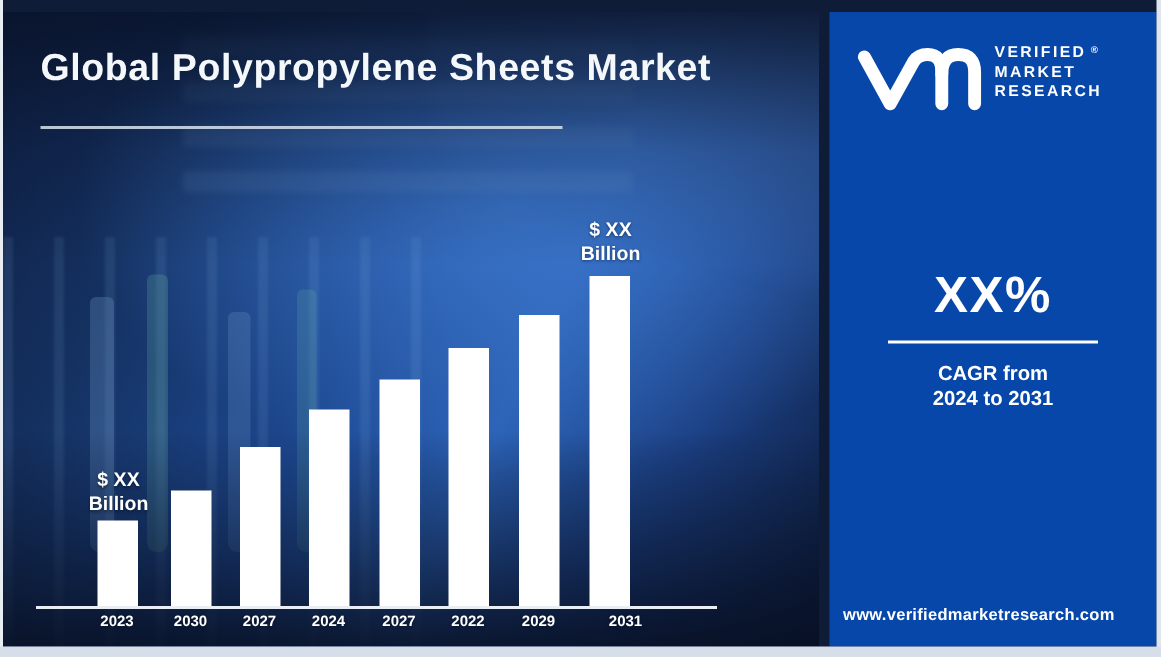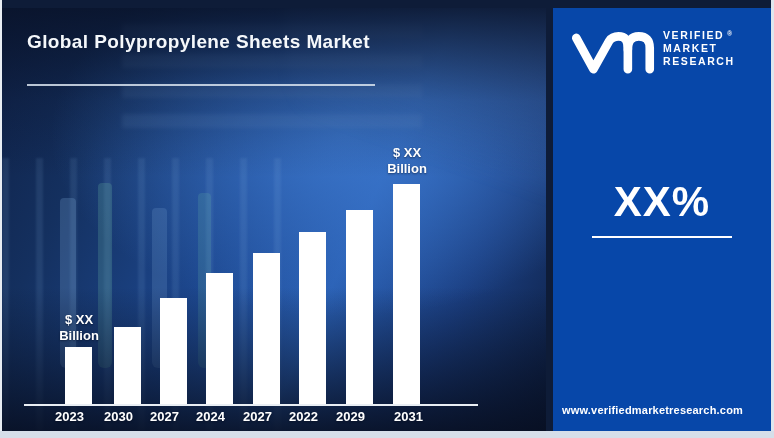--- a/index.html
+++ b/index.html
@@ -48,21 +48,21 @@
     border-radius:0 0 0 160px; filter:blur(6px);
   }
   .photo-shelf {
     position:absolute; left:120px; top:0; width:300px; height:120px;
     background:repeating-linear-gradient(0deg, rgba(130,170,225,.14) 0 14px, rgba(130,170,225,0) 14px 30px);
     filter:blur(2px);
   }
 
   .page-title {
     position:absolute; left:25px; top:23px;
-    font-size:19px; font-weight:700; letter-spacing:.4px;
+    font-size:25px; font-weight:700; letter-spacing:.4px;
     color:#f5f8fb; z-index:5;
   }
   .title-rule {
     position:absolute; left:25px; top:76px; width:348px; height:2px;
     background:rgba(216,227,239,.85); z-index:5;
   }
 
   
   .axis-line {
     position:absolute; left:22px; top:396px; width:454px; height:2px;
@@ -70,22 +70,22 @@
   }
   .bar {
     position:absolute; bottom:27px; width:27px; background:#ffffff; z-index:6;
   }
   .bar.b0 { left:63px;  } .bar.b1 { left:112px; }
   .bar.b2 { left:158px; } .bar.b3 { left:204px; }
   .bar.b4 { left:251px; } .bar.b5 { left:297px; }
   .bar.b6 { left:344px; } .bar.b7 { left:391px; }
 
   .year-label {
-    position:absolute; top:401px; width:46px; text-align:left;
-    font-size:13px; font-weight:700; color:#ffffff; z-index:6;
+    position:absolute; top:401px; width:46px; text-align:center;
+    font-size:10px; font-weight:700; color:#ffffff; z-index:6;
     text-shadow:0 1px 2px rgba(5,12,28,.5);
   }
   .year-label.y0 { left:53px;  } .year-label.y1 { left:102px; }
   .year-label.y2 { left:148px; } .year-label.y3 { left:194px; }
   .year-label.y4 { left:241px; } .year-label.y5 { left:287px; }
   .year-label.y6 { left:334px; } .year-label.y7 { left:392px; }
 
   .bar-annotation {
     position:absolute; width:90px; text-align:center; z-index:7;
     font-size:13px; font-weight:700; color:#ffffff; line-height:16px;
@@ -102,21 +102,21 @@
   .logo { position:absolute; left:17px; top:16px; width:190px; height:60px; }
   .logo-mark { position:absolute; left:0; top:2px; }
   .logo-text {
     position:absolute; left:93px; top:5px;
     color:#ffffff; font-size:10.5px; font-weight:800;
     letter-spacing:1.6px; line-height:13px; white-space:nowrap;
   }
   .reg-mark { font-size:6.5px; vertical-align:top; letter-spacing:0; position:relative; top:-2px; left:3px; }
 
   .stats { position:absolute; left:0; top:170px; width:218px; text-align:center; color:#ffffff; }
-  .cagr-value { font-size:42px; font-weight:800; letter-spacing:1px; }
+  .cagr-value { font-size:34px; font-weight:800; letter-spacing:1px; }
   .stats-rule { width:140px; height:2px; background:#ffffff; margin:10px auto 11px auto; }
   .cagr-caption { font-size:13.5px; font-weight:700; line-height:17px; }
 
   .source-block {
     position:absolute; left:9px; bottom:14px; width:205px;
     color:#ffffff; font-size:11px; font-weight:700; line-height:14px;
     letter-spacing:.2px;
   }
 </style>
 </head>
@@ -176,20 +176,24 @@
       <div class="logo-text">
         <div><span>VERIFIED</span><span class="reg-mark">®</span></div>
         <div>MARKET</div>
         <div>RESEARCH</div>
       </div>
     </div>
 
     <div class="stats">
       <div class="cagr-value">XX%</div>
       <div class="stats-rule"></div>
+      <div class="cagr-caption">
+        <div>CAGR from</div>
+        <div>2024 to 2031</div>
+      </div>
     </div>
 
     <div class="source-block">
       <div>www.verifiedmarketresearch.com</div>
     </div>
   </div>
 
   <div class="edge-left"></div>
   <div class="edge-right"></div>
   <div class="edge-bottom"></div>

